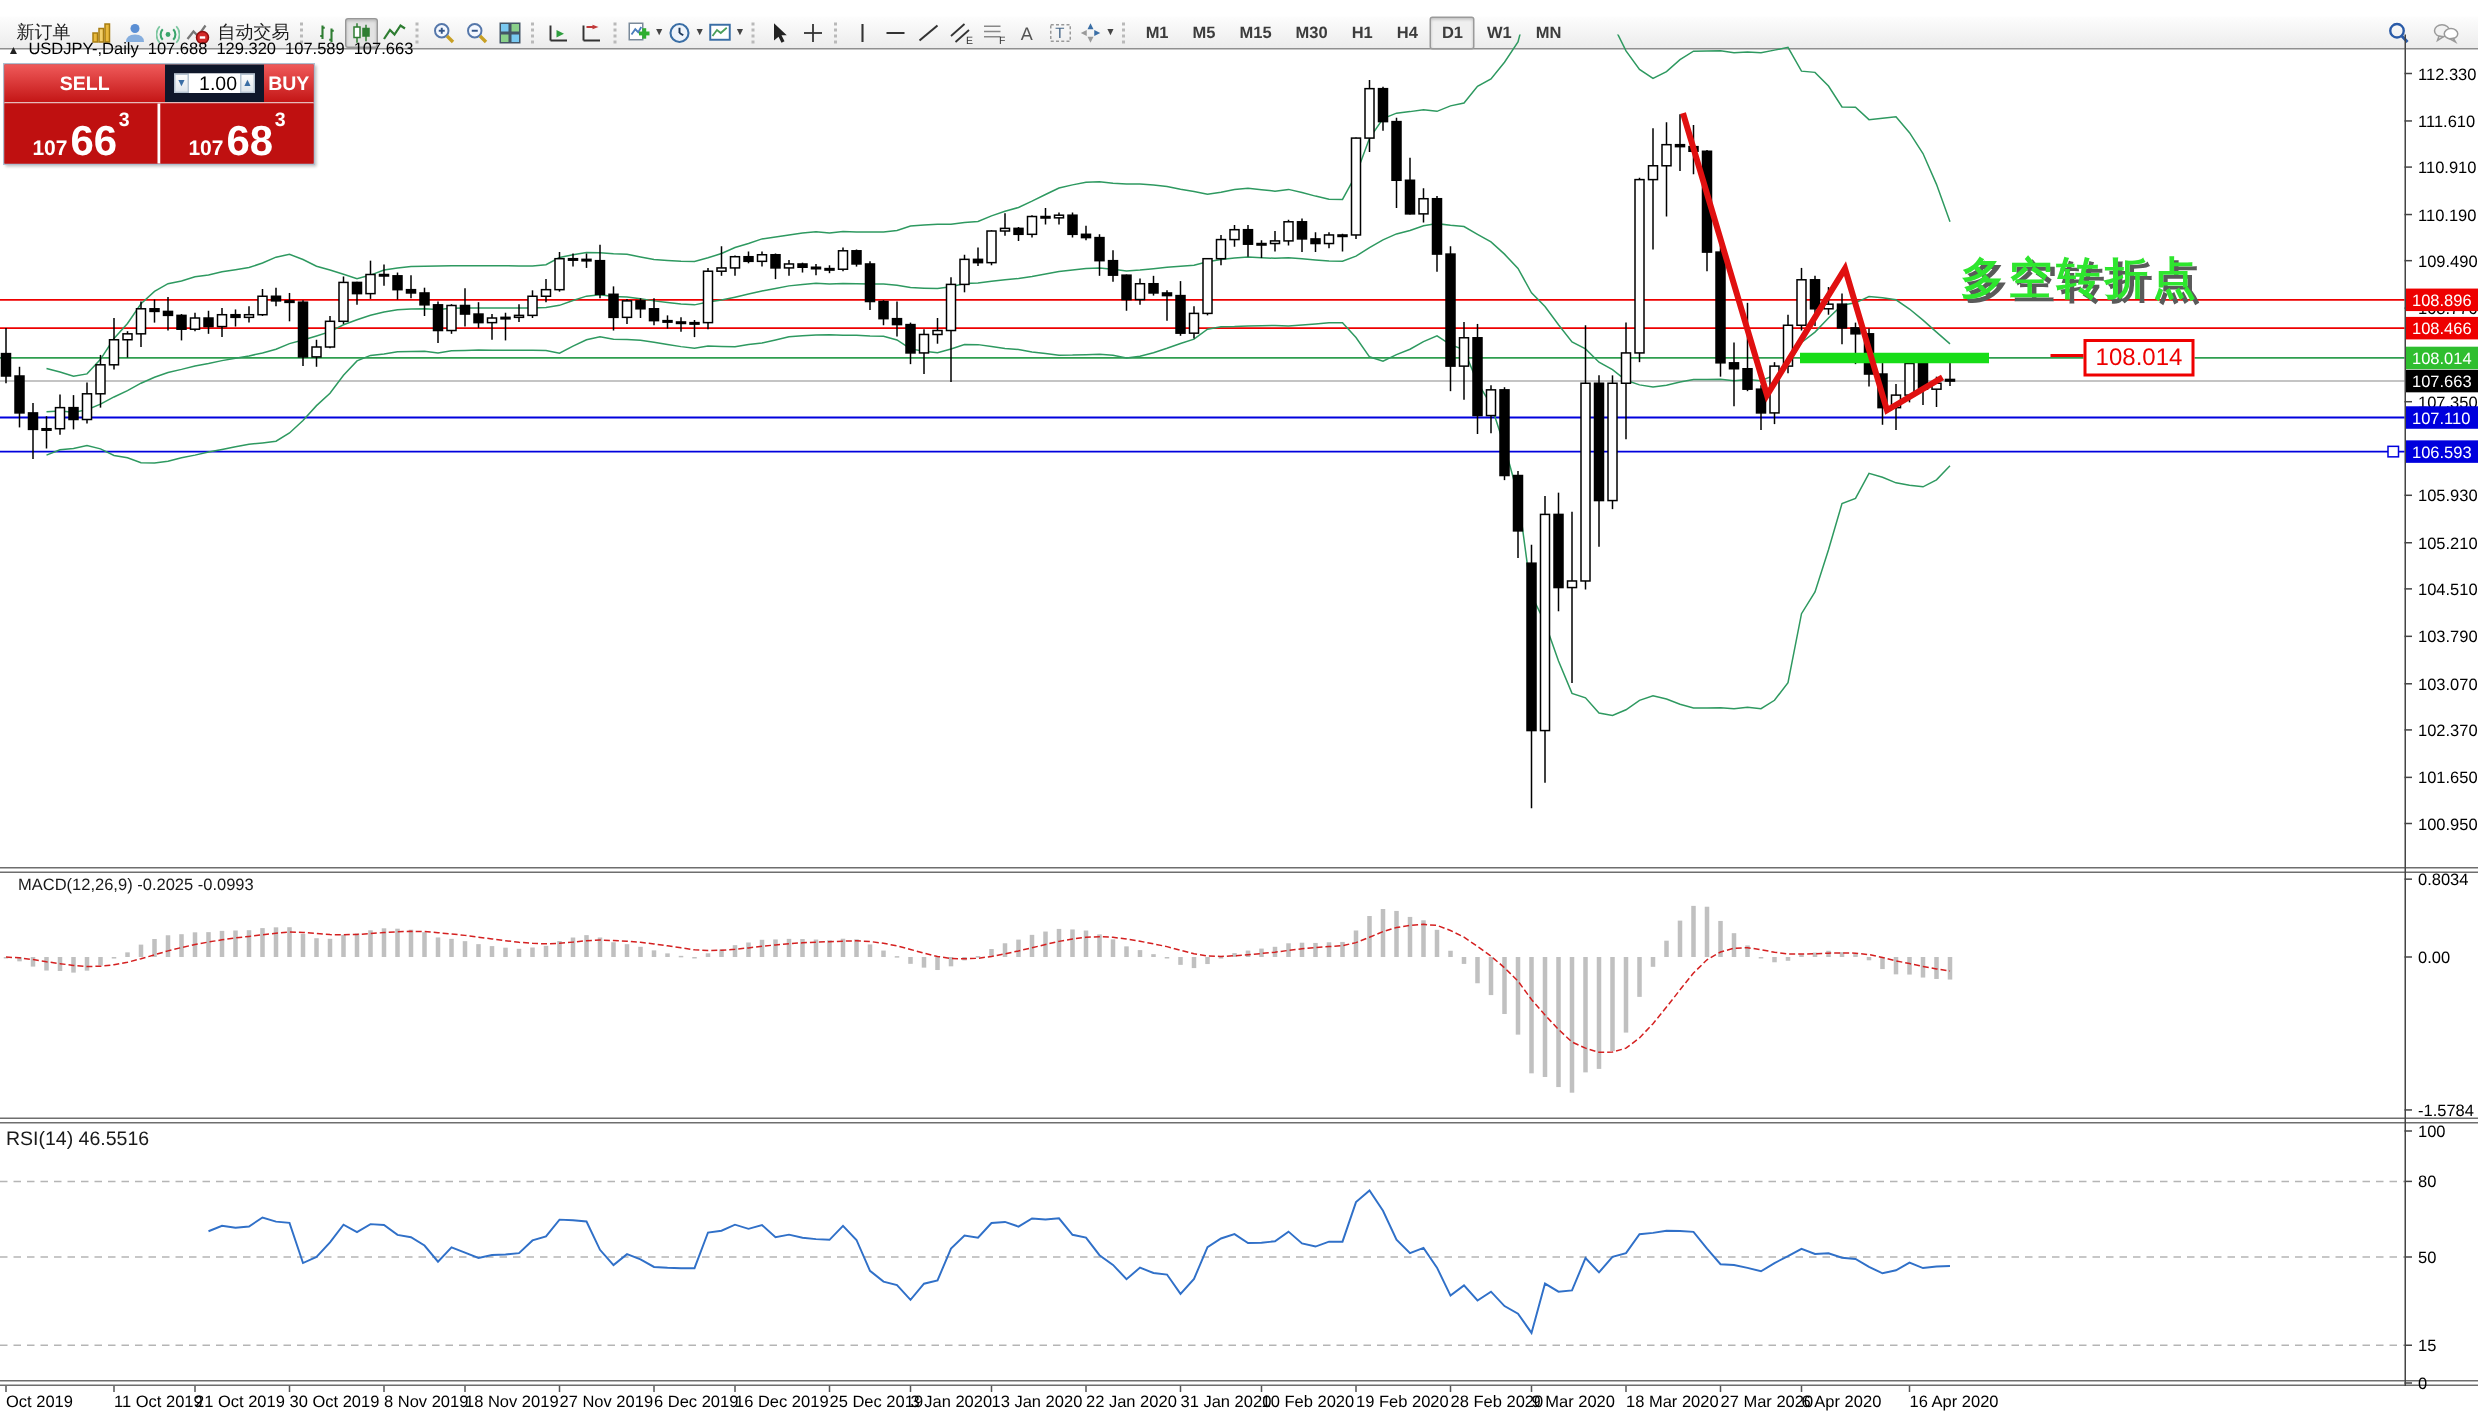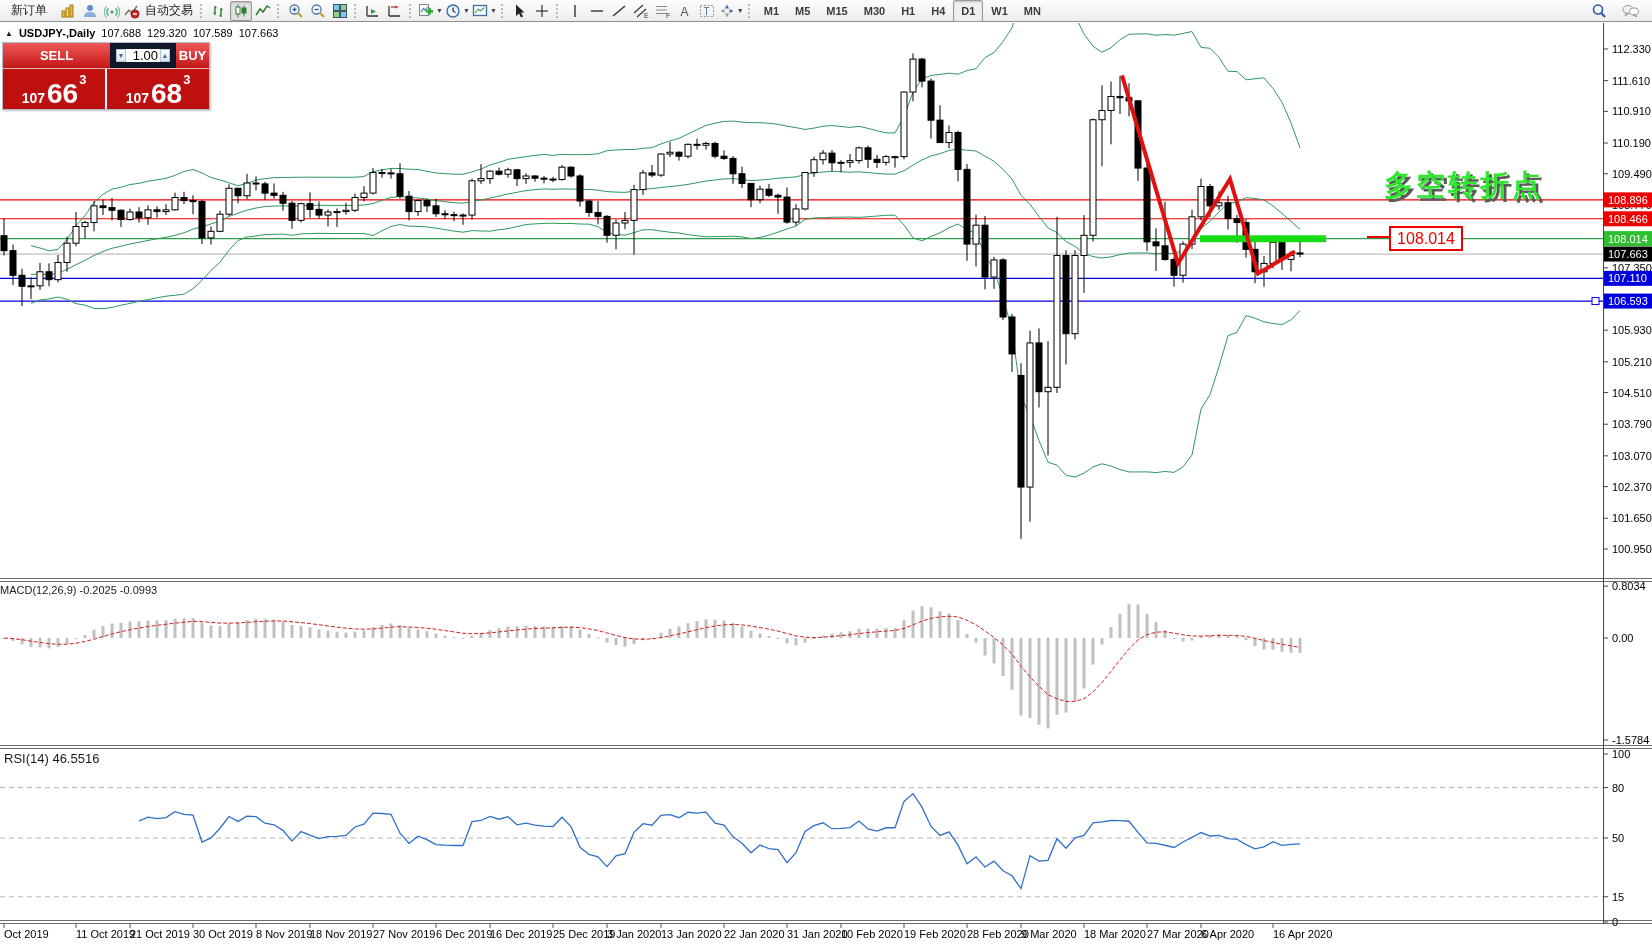--- a/index.html
+++ b/index.html
@@ -1,38 +1,38 @@
 <!DOCTYPE html>
 <html><head>
 <meta charset="utf-8">
 <style>
   html,body{margin:0;padding:0;background:#fff;}
   #app{position:relative;width:1652px;height:947px;background:#fff;overflow:hidden;
        font-family:"Liberation Sans",sans-serif;-webkit-font-smoothing:antialiased;}
   
-  .tb{position:absolute;top:0;left:0;width:1652px;height:22px;
+  .tb{position:absolute;top:11px;left:0;width:1652px;height:22px;
       background:linear-gradient(#fdfdfd,#ececec);border-bottom:1px solid #8f8f8f;
       display:flex;align-items:center;box-sizing:border-box;padding-left:1px;}
   .tbtn{height:20px;min-width:22px;display:flex;align-items:center;justify-content:center;
         border:1px solid transparent;border-radius:2px;gap:2px;box-sizing:border-box;cursor:default;}
   .tbtn.active{background:#e2e2e2;border-color:#979797;box-shadow:inset 0 1px 2px rgba(0,0,0,.18);}
   .tbl{font-size:12px;color:#1c1c1c;padding:0 3px;white-space:nowrap;}
   .grip{width:3px;height:14px;border-left:2px dotted #b9b9b9;margin:0 3px;}
   .caret{font-size:7px;color:#444;line-height:1;}
   .tf{font-size:11px;font-weight:bold;color:#3c3c3c;padding:1px 7px;height:18px;
       display:flex;align-items:center;border:1px solid transparent;border-radius:2px;}
   .tf.active{background:#efefef;border-color:#9a9a9a;box-shadow:inset 0 1px 2px rgba(0,0,0,.2);}
   .tb-right{margin-left:auto;display:flex;align-items:center;margin-right:10px;gap:10px;}
   
   #chart-title{position:absolute;left:5px;top:27px;font-size:11px;color:#000;z-index:5;
                display:flex;gap:6px;align-items:center;}
   #chart-title .tri{font-size:8px;color:#222;}
-  #macd-label{position:absolute;left:0;top:584px;font-size:11px;color:#1a1a1a;z-index:5;}
+  #macd-label{position:absolute;left:12px;top:584px;font-size:11px;color:#1a1a1a;z-index:5;}
   #rsi-label{position:absolute;left:4px;top:751px;font-size:13px;color:#1a1a1a;z-index:5;}
-  #cn-annotation{position:absolute;left:1384px;top:166px;z-index:6;font-size:29px;font-weight:bold;
+  #cn-annotation{position:absolute;left:1307px;top:166px;z-index:6;font-size:29px;font-weight:bold;
                  color:#2ee62e;letter-spacing:3px;text-shadow:3px 3px 0 #5a5a5a;white-space:nowrap;}
   #price-callout{position:absolute;left:1389px;top:226px;width:70px;height:21px;z-index:6;
                  border:2px solid #ee0000;color:#ee0000;background:#fff;font-size:16px;
                  display:flex;align-items:center;justify-content:center;}
   #callout-line{position:absolute;left:1367px;top:236px;width:22px;height:2px;background:#ee0000;z-index:6;}
   
   #trade-widget{position:absolute;left:2px;top:42px;width:206px;z-index:6;
                 border:1px solid #aebfd0;background:#c41313;box-shadow:1px 1px 2px rgba(0,0,0,.25);}
   #tw-row1{display:flex;height:25px;}
   .tw-btn{color:#fff;font-size:13px;font-weight:bold;display:flex;align-items:center;justify-content:center;
@@ -881,21 +881,21 @@
         <text x="1147" y="938">27 Mar 2020</text>
         <line x1="1201" y1="924" x2="1201" y2="928" stroke="#555"></line>
         <text x="1201" y="938">6 Apr 2020</text>
         <line x1="1273" y1="924" x2="1273" y2="928" stroke="#555"></line>
         <text x="1273" y="938">16 Apr 2020</text>
       </g>
     </svg>
 
   <div id="chart-title">
     <span class="tri">▲</span>
-    <span style="font-weight:bold;">USDJPY-,Daily</span>
+    <span style="font-weight:normal;">USDJPY-,Daily</span>
     <span>107.688</span>
     <span>129.320</span>
     <span>107.589</span>
     <span>107.663</span>
   </div>
 
   <div id="trade-widget">
     <div id="tw-row1">
       <div class="tw-btn" id="tw-sell">SELL</div>
       <div id="tw-spin">

